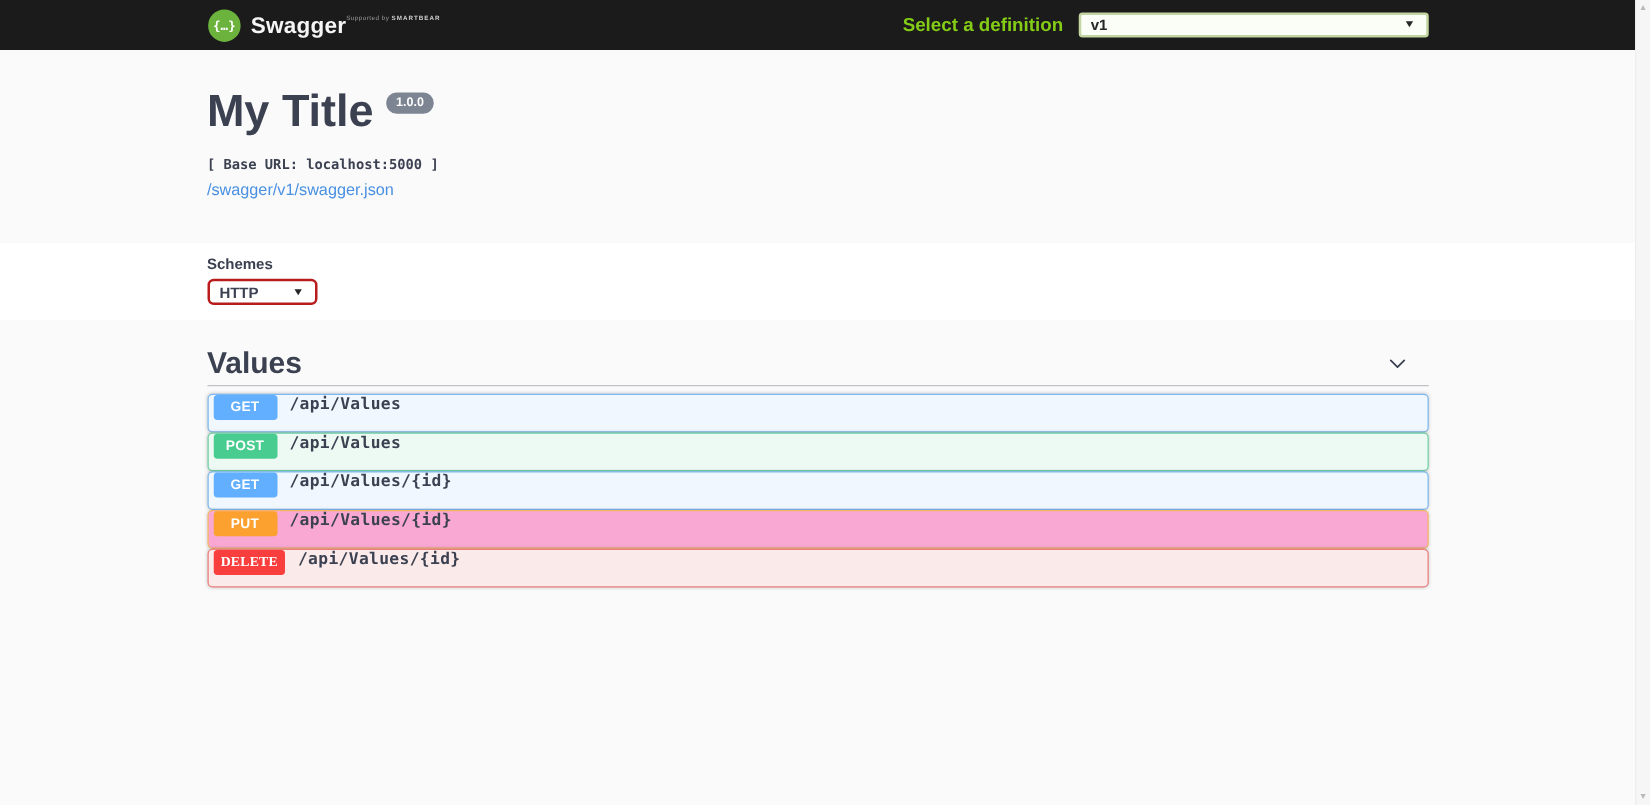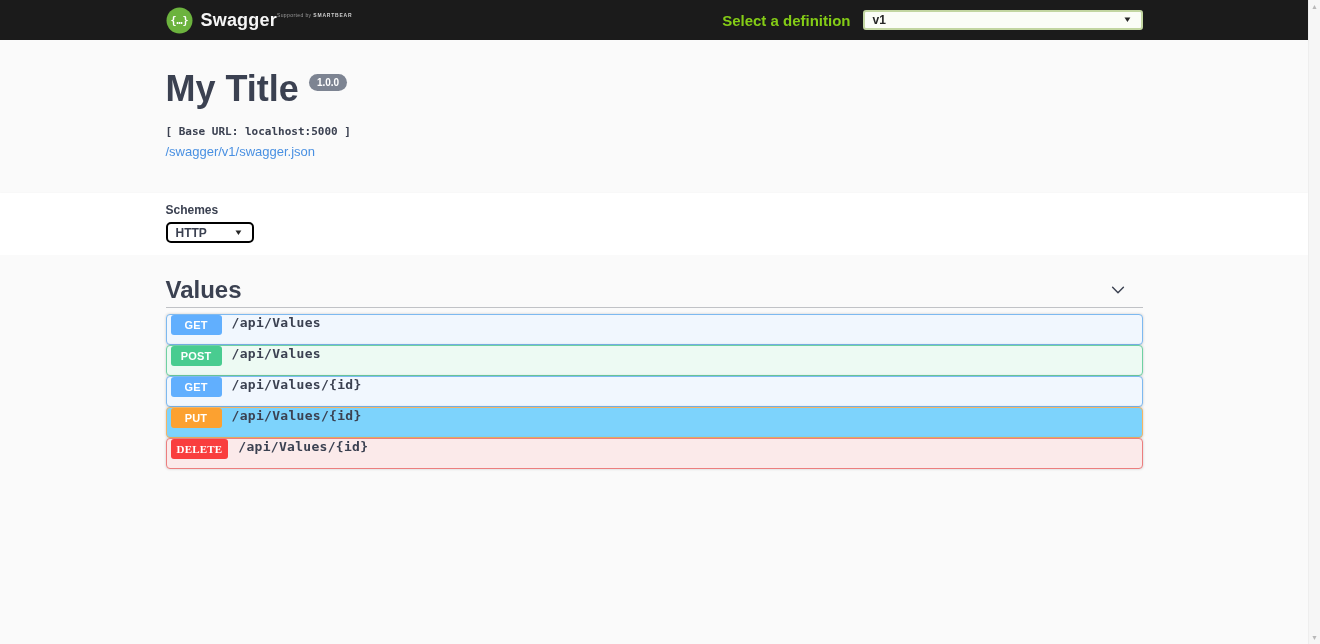--- a/index.html
+++ b/index.html
@@ -67,21 +67,21 @@
   .scheme-container {
     background: #ffffff;
     padding: 10px 0 12px 0;
     box-shadow: 0 1px 2px 0 rgba(0,0,0,0.15);
   }
   .schemes-label {
     display: block; font-size: 12px; font-weight: 700; color: #3b4151; margin-bottom: 5px;
   }
   .scheme-select {
     width: 88px; height: 21px;
-    border: 2px solid #000000; border-radius: 5px;
+    border: 2px solid #b91c1c; border-radius: 5px;
     padding: 0 8px; font-size: 12px; font-weight: 700; color: #3b4151;
     background: #ffffff;
   }
 
   
   .main-section { padding-top: 22px; background: #fafafa; }
   .tag-header {
     display: flex; align-items: center; justify-content: space-between;
     padding-bottom: 4px; margin-bottom: 6px; cursor: pointer;
     border-bottom: 1px solid rgba(59,65,81,0.3);
@@ -187,21 +187,21 @@
     <span class="op-path">/api/Values</span>
   </div>
           <div class="op-row" style="background: rgb(237, 250, 243); border-color: rgb(111, 209, 163);">
     <span class="method-badge" style="background: rgb(73, 204, 144);">POST</span>
     <span class="op-path">/api/Values</span>
   </div>
           <div class="op-row" style="background: rgb(241, 247, 254); border-color: rgb(125, 185, 240);">
     <span class="method-badge" style="background: rgb(97, 175, 254);">GET</span>
     <span class="op-path">/api/Values/{id}</span>
   </div>
-          <div class="op-row" style="background: #7dd3fc; border-color: rgb(246, 181, 99);">
+          <div class="op-row" style="background: #f9a8d4; border-color: rgb(246, 181, 99);">
     <span class="method-badge" style="background: rgb(252, 161, 48);">PUT</span>
     <span class="op-path">/api/Values/{id}</span>
   </div>
           <div class="op-row" style="background: rgb(251, 234, 234); border-color: rgb(236, 126, 126);">
     <span class="method-badge" style="background: rgb(249, 62, 62); font-family: Liberation Serif, serif;">DELETE</span>
     <span class="op-path">/api/Values/{id}</span>
   </div>
         </div>
     </div>
   </main>

